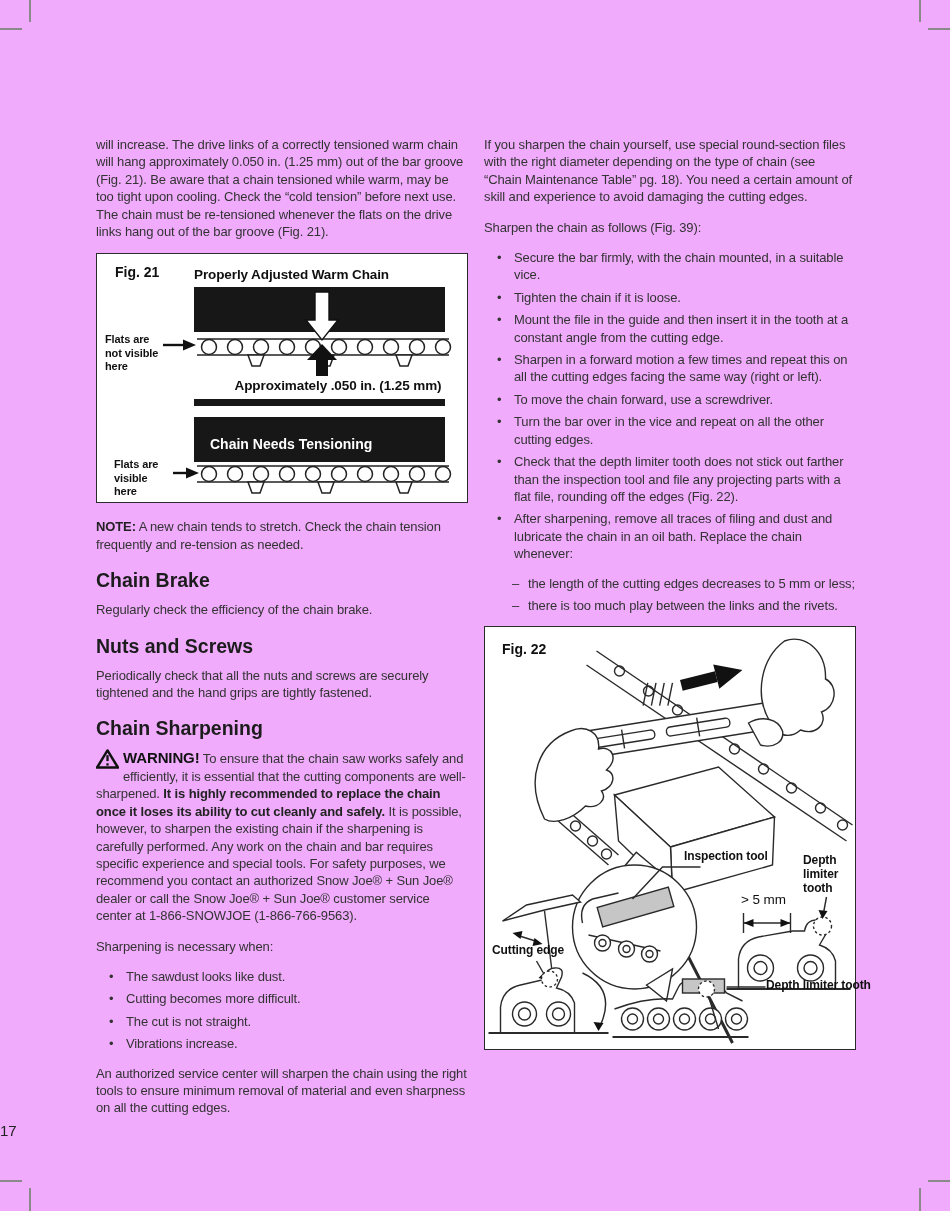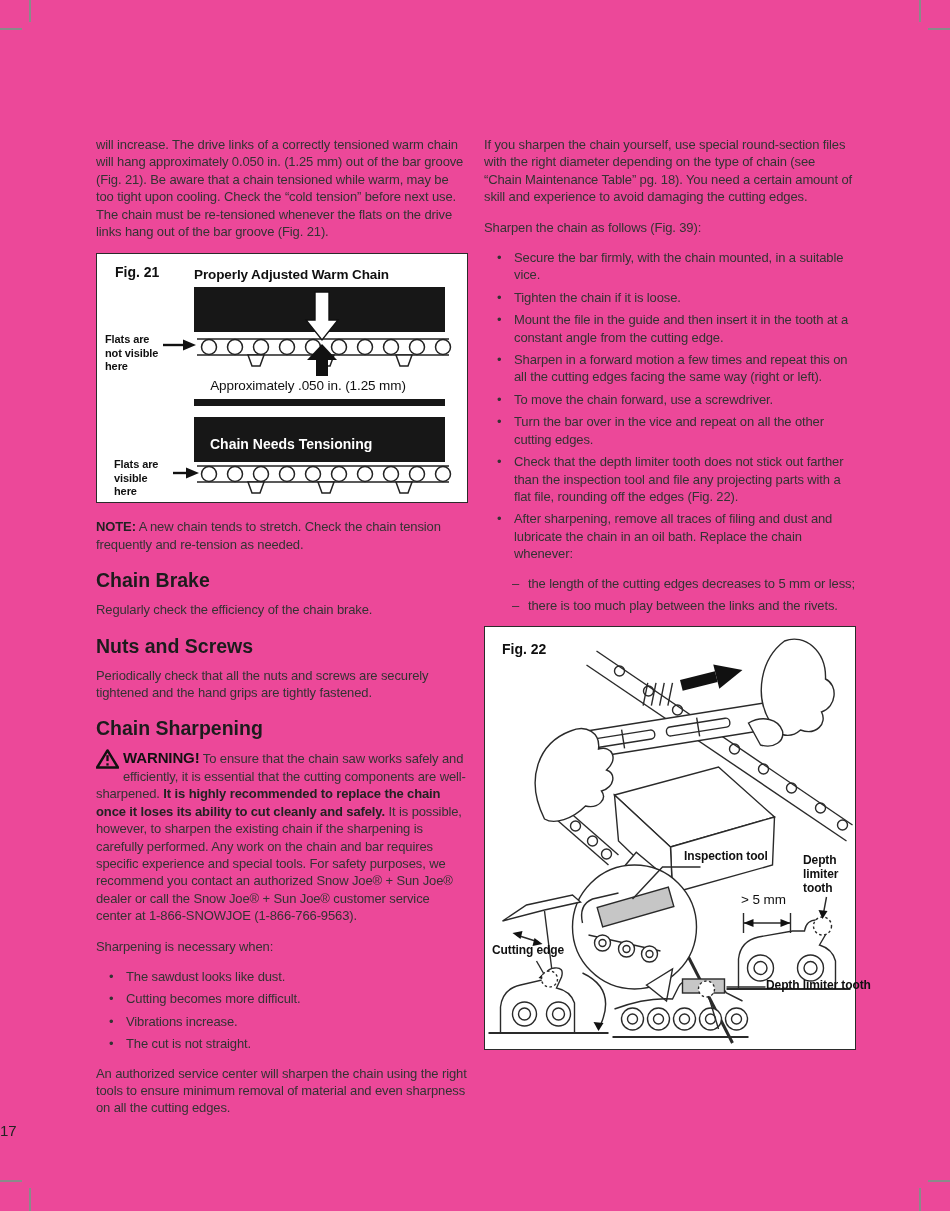--- a/index.html
+++ b/index.html
@@ -1,38 +1,38 @@
 <!DOCTYPE html>
 <html><head>
 <meta charset="utf-8">
 <style>
   html,body{margin:0;padding:0;background:#e9e9e9;}
-  .page{position:relative;width:950px;height:1211px;background:#ec4899;overflow:hidden;
+  .page{position:relative;width:950px;height:1211px;background:#f0abfc;overflow:hidden;
         font-family:"Liberation Sans",sans-serif;color:#333;}
   .crop{position:absolute;background:#8a8a8a;}
   .col{position:absolute;top:136px;font-size:13px;line-height:17.4px;letter-spacing:-0.12px;}
   .col-left{left:96px;width:372px;}
   .col-right{left:484px;width:372px;}
   .col p{margin:0 0 13px;}
   h2{font-size:19.5px;line-height:23px;margin:16px 0 9px;color:#1c1c1c;font-weight:bold;letter-spacing:0;}
   b{color:#222;}
   ul{list-style:none;margin:0 0 12px;padding:0;}
   ul li{position:relative;padding-left:30px;margin:0 0 5px;}
   ul.bullets li::before{content:"\2022";position:absolute;left:13px;color:#333;}
   ul.dashes li{padding-left:44px;}
   ul.dashes li::before{content:"\2013";position:absolute;left:28px;color:#333;}
   .figbox{position:relative;border:1.5px solid #2b2b2b;background:#fff;}
   .fig21{height:248px;margin:12px 0 15px;}
   .fig22{height:422px;margin:8px 0 0;}
   .figart{position:absolute;left:0;top:0;}
   .figlabel{position:absolute;font-size:14px;font-weight:bold;color:#101010;letter-spacing:0;}
   .f21-title{position:absolute;left:97px;top:12px;width:251px;
              font-weight:bold;font-size:13.5px;color:#101010;letter-spacing:-0.1px;}
-  .f21-meas{position:absolute;left:66px;top:123px;width:290px;text-align:center;
-            font-weight:normal;font-size:13.5px;color:#101010;letter-spacing:-0.1px;}
+  .f21-meas{position:absolute;left:96px;top:123px;width:290px;text-align:center;
+            font-weight:bold;font-size:13.5px;color:#101010;letter-spacing:-0.1px;}
   .f21-band{position:absolute;left:113px;top:182px;font-weight:bold;font-size:14px;color:#fff;letter-spacing:0;}
   .f21-call{position:absolute;font-weight:bold;font-size:11px;line-height:13.5px;color:#101010;letter-spacing:-0.1px;}
   .call1{left:8px;top:79px;width:64px;}
   .call2{left:17px;top:204px;width:58px;}
   .f22-label{position:absolute;font-weight:bold;font-size:12px;line-height:14px;color:#101010;letter-spacing:-0.1px;}
   .lbl-inspection{left:179px;top:222px;padding-left:20px;}
   .lbl-depth-right{left:318px;top:226px;width:50px;}
   .lbl-gt5{left:256px;top:266px;font-weight:normal;font-size:13.5px;}
   .lbl-cutting{left:7px;top:316px;}
   .lbl-depth-bottom{left:281px;top:351px;width:120px;}
@@ -144,22 +144,22 @@
           </svg></span><b class="warnword">WARNING!</b>
       <span>To ensure that the chain saw works safely and efficiently, it is essential that the cutting components are well-sharpened.</span>
       <b>It is highly recommended to replace the chain once it loses its ability to cut cleanly and safely.</b>
       <span>It is possible, however, to sharpen the existing chain if the sharpening is carefully performed. Any work on the chain and bar requires specific experience and special tools. For safety purposes, we recommend you contact an authorized Snow Joe® + Sun Joe® dealer or call the Snow Joe® + Sun Joe® customer service center at 1-866-SNOWJOE (1-866-766-9563).</span>
     </p>
 
     <p>Sharpening is necessary when:</p>
     <ul class="bullets">
       <li>The sawdust looks like dust.</li>
       <li>Cutting becomes more difficult.</li>
+      <li>The cut is not straight.</li>
       <li>Vibrations increase.</li>
-      <li>The cut is not straight.</li>
     </ul>
     <p>An authorized service center will sharpen the chain using the right tools to ensure minimum removal of material and even sharpness on all the cutting edges.</p>
   </div>
 
   <div class="col col-right">
 
     <p>If you sharpen the chain yourself, use special round-section files with the right diameter depending on the type of chain (see “Chain Maintenance Table” pg. 18). You need a certain amount of skill and experience to avoid damaging the cutting edges.</p>
     <p>Sharpen the chain as follows (Fig. 39):</p>
 
     <ul class="bullets">

